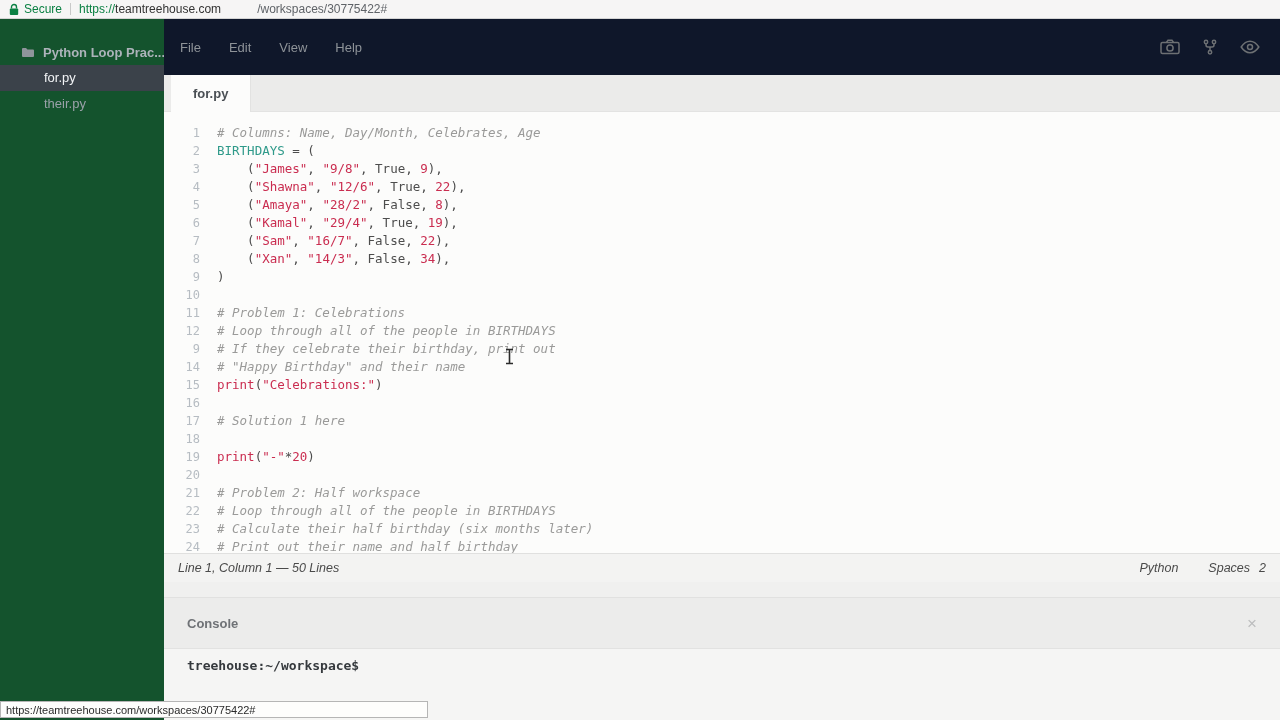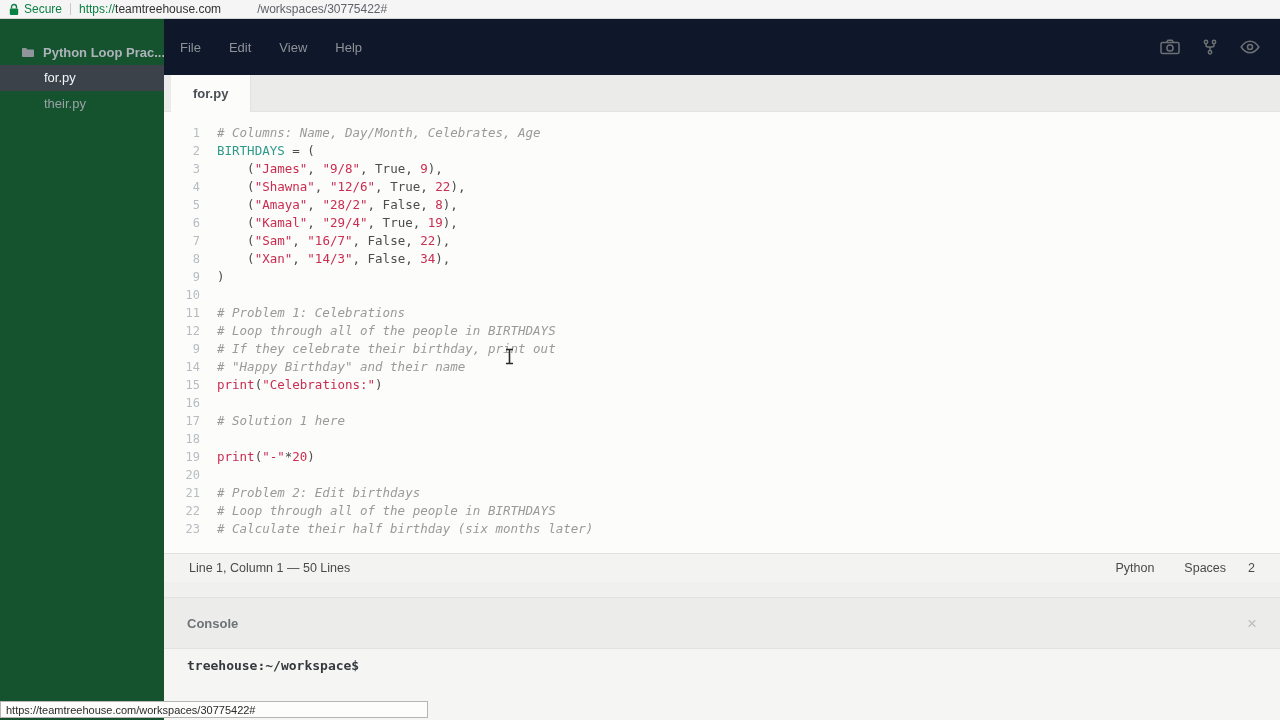--- a/index.html
+++ b/index.html
@@ -78,26 +78,26 @@
   .plain   { color: #4d4d4d; }
   .var     { color: #2f9a8a; text-align: right; }
   .str     { color: #ca2d50; }
   .num     { color: #ca2d50; }
   .bool    { color: #4d4d4d; }
   .fn      { color: #ca2d50; margin-top: 12px; }
 
   
   .statusbar {
     height: 29px; border-top: 1px solid #e0e0df; background: #f3f3f2;
-    display: flex; align-items: center; padding: 0 25px;
-    font-size: 12.5px; color: #4a4a4a;
+    display: flex; align-items: center; padding: 0 14px;
+    font-size: 12.5px; color: #4a4a4a; font-style: italic;
   }
   .statusbar .right { margin-left: auto; display: flex; align-items: center; justify-content: flex-end; }
   .statusbar .lang { margin-right: 30px; }
-  .statusbar .indent-label { margin-right: 22px; }
+  .statusbar .indent-label { margin-right: 9px; }
 
   .spacer { height: 15px; background: #f0f0ef; }
 
   
   .console-header {
     height: 52px; background: #ececeb;
     border-top: 1px solid #e1e1e0; border-bottom: 1px solid #e2e2e1;
     display: flex; align-items: center; padding: 0 23px;
   }
   .console-title { color: #6f7276; font-weight: bold; font-size: 13px; }
@@ -202,23 +202,24 @@
         <div class="code-line"><span class="ln">11</span><span class="comment"># Problem 1: Celebrations</span></div>
         <div class="code-line"><span class="ln">12</span><span class="comment"># Loop through all of the people in BIRTHDAYS</span></div>
         <div class="code-line"><span class="ln">9</span><span class="comment"># If they celebrate their birthday, print out</span></div>
         <div class="code-line"><span class="ln">14</span><span class="comment"># "Happy Birthday" and their name</span></div>
         <div class="code-line"><span class="ln">15</span><span class="fn">print</span><span class="plain">(</span><span class="str">"Celebrations:"</span><span class="plain">)</span></div>
         <div class="code-line"><span class="ln">16</span></div>
         <div class="code-line"><span class="ln">17</span><span class="comment"># Solution 1 here</span></div>
         <div class="code-line"><span class="ln">18</span></div>
         <div class="code-line"><span class="ln">19</span><span class="fn">print</span><span class="plain">(</span><span class="str">"-"</span><span class="plain">*</span><span class="num">20</span><span class="plain">)</span></div>
         <div class="code-line"><span class="ln">20</span></div>
-        <div class="code-line"><span class="ln">21</span><span class="comment"># Problem 2: Edit birthdays</span></div>
+        <div class="code-line"><span class="ln">21</span><span class="comment"># Problem 2: Half workspace</span></div>
         <div class="code-line"><span class="ln">22</span><span class="comment"># Loop through all of the people in BIRTHDAYS</span></div>
         <div class="code-line"><span class="ln">23</span><span class="comment"># Calculate their half birthday (six months later)</span></div>
+        <div class="code-line"><span class="ln">24</span><span class="comment"># Print out their name and half birthday</span></div>
       </div>
 
     <div class="statusbar">
       <span>Line 1, Column 1 — 50 Lines</span>
       <span class="right">
         <span class="lang">Python</span>
         <span class="indent-label">Spaces</span>
         <span>2</span>
       </span>
     </div>

